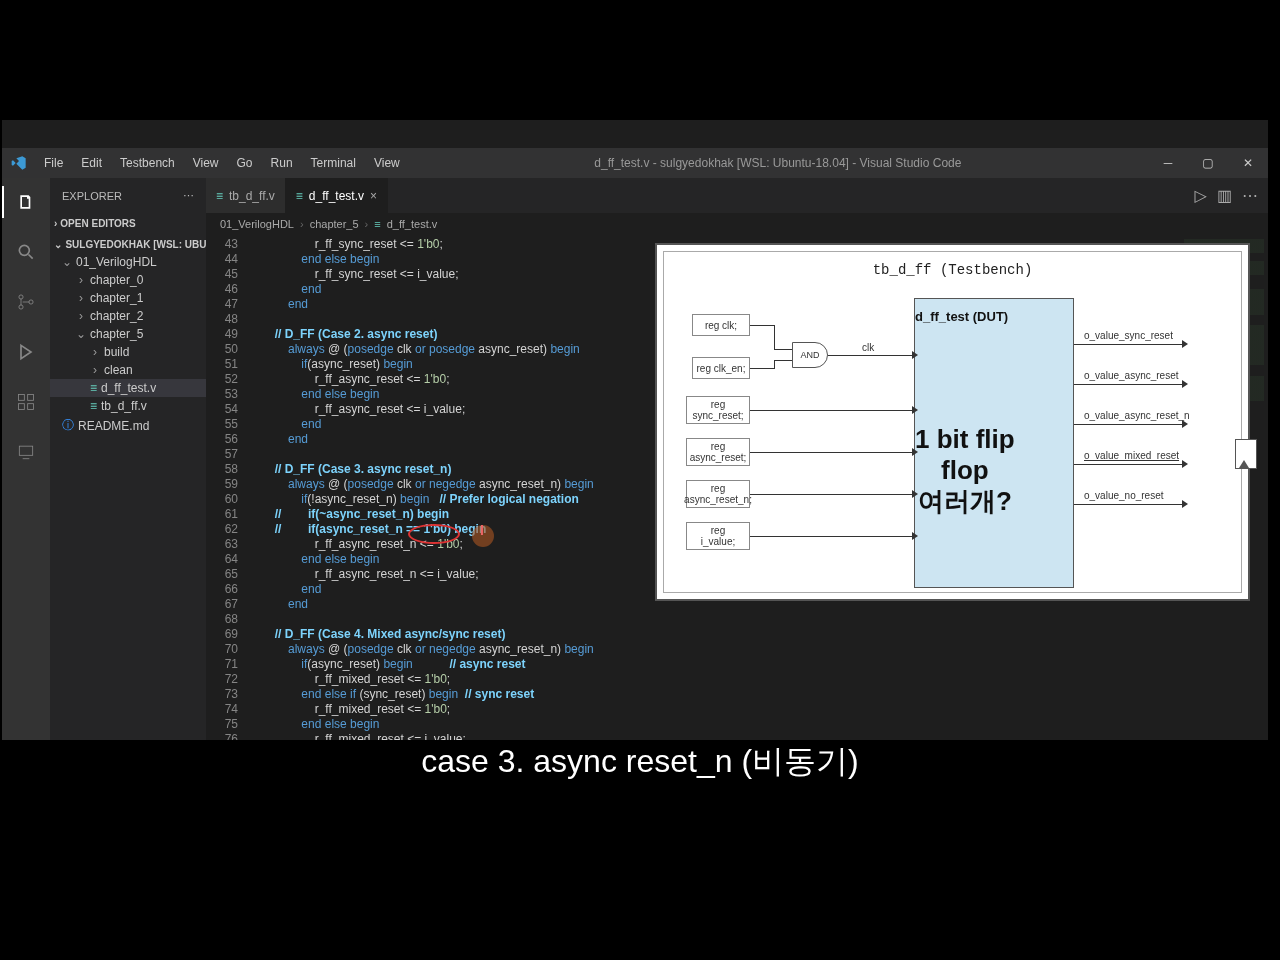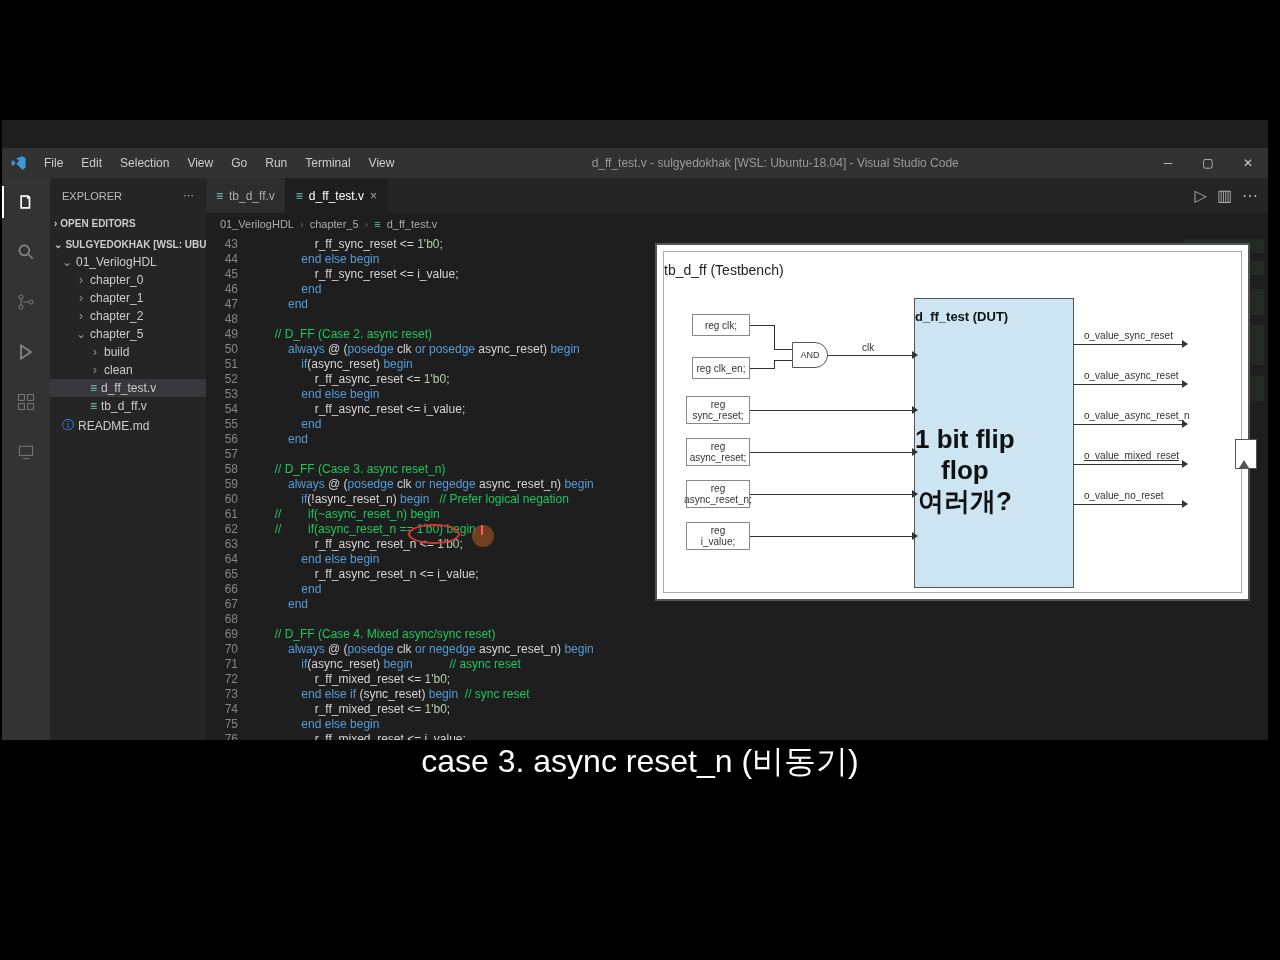--- a/index.html
+++ b/index.html
@@ -33,30 +33,30 @@
 .tabs { height:35px; background:#252526; display:flex; align-items:stretch; }
 .tab { display:flex; align-items:center; gap:6px; padding:0 10px; background:#2d2d2d; color:#aaa; font-size:12px; border-right:1px solid #1e1e1e; }
 .tab.active { background:#1e1e1e; color:#fff; }
 .tab .close { color:#aaa; }
 .tabs .right { margin-left:auto; display:flex; gap:10px; padding:0 10px; align-items:center; color:#aaa; }
 .crumbs { height:22px; display:flex; align-items:center; gap:6px; padding:0 14px; font-size:11px; color:#aaa; }
 .crumbs .sep { color:#666; }
 .code { flex:1; display:flex; font-family:'Consolas','Courier New',monospace; font-size:12px; position:relative; overflow:hidden; }
 .gutter { width:42px; background:#1e1e1e; color:#858585; text-align:right; padding-right:10px; line-height:15px; padding-top:2px; }
 .src { flex:1; color:#d4d4d4; line-height:15px; padding-top:2px; white-space:pre; position:relative; }
-.c-com { color:#22c55e; }
+.c-com { color:#7dd3fc;font-weight:bold; }
 .c-key { color:#569cd6; }
 .c-num { color:#b5cea8; }
 .minimap { position:absolute; right:4px; top:4px; width:80px; height:180px; background:linear-gradient(#2a3a2a 0 8%,#1e1e1e 8% 12%,#2a3a2a 12% 20%,#1e1e1e 20% 28%,#2a3a2a 28% 42%,#1e1e1e 42% 48%,#2a3a2a 48% 70%,#1e1e1e 70% 76%,#2a3a2a 76% 90%,#1e1e1e 90% 100%); opacity:.4; }
 .redcirc { position:absolute; border:2px solid #d33; border-radius:50%; }
 .redspot { position:absolute; background:#a52; border-radius:50%; opacity:.6; }
 .redcur { position:absolute; color:#e66; font-weight:bold; font-size:14px; }
 .diagram { position:absolute; left:655px; top:243px; width:595px; height:358px; background:#fff; border:2px solid #555; }
 .diagram-inner { position:absolute; inset:6px; border:1px solid #aaa; }
-.diag-title { position:absolute; top:10px; left:0; right:0; font-size:14px; color:#222; }
+.diag-title { position:absolute; top:10px; left:0; right:0; text-align:center; font-size:14px; color:#222;font-family:Liberation Mono, monospace; }
 .regbox { position:absolute; border:1px solid #888; background:#fff; font-size:10px; color:#333; display:flex; flex-direction:column; align-items:center; justify-content:center; line-height:1.1; padding:3px 2px; }
 .dut { position:absolute; left:250px; top:46px; width:160px; height:290px; background:#cde5f2; border:1px solid #555; display:flex; flex-direction:column; align-items:flex-start; }
 .dut-title { font-size:13px; color:#111; margin-top:10px; font-weight:bold; }
 .dut-big { margin-top:100px; font-size:26px; font-weight:bold; color:#111; text-align:center; line-height:1.2; }
 .andg { position:absolute; left:128px; top:90px; width:36px; height:26px; border:1px solid #555; border-radius:0 14px 14px 0; border-left:1px solid #555; background:#fff; font-size:9px; display:flex; align-items:center; justify-content:center; color:#333; }
 .wire { position:absolute; background:#333; }
 .arrowr { position:absolute; border-left:6px solid #333; border-top:4px solid transparent; border-bottom:4px solid transparent; }
 .olabel { position:absolute; font-size:10px; color:#333; white-space:nowrap; }
 .ff-sym { position:absolute; left:320px; top:140px; width:22px; height:30px; border:1px solid #555; background:#fff; }
 .ff-sym::before { content:''; position:absolute; left:3px; bottom:0; border-left:5px solid transparent; border-right:5px solid transparent; border-bottom:8px solid #555; }
@@ -69,21 +69,21 @@
 
   <div class="titlebar">
     <div class="logo">
       <svg viewBox="0 0 24 24">
           <path fill="#3c99d4" d="M17 2l5 3v14l-5 3-9-9 4-4-4-4 9-3zM3 8l4 4-4 4-2-1V9l2-1z"></path>
         </svg>
     </div>
     <div class="menu">
       <span>File</span>
       <span>Edit</span>
-      <span>Selection</span>
+      <span>Testbench</span>
       <span>View</span>
       <span>Go</span>
       <span>Run</span>
       <span>Terminal</span>
       <span>View</span>
     </div>
     <div class="title">d_ff_test.v - sulgyedokhak [WSL: Ubuntu-18.04] - Visual Studio Code</div>
     <div class="winbtns">
       <div>─</div>
       <div>▢</div>

